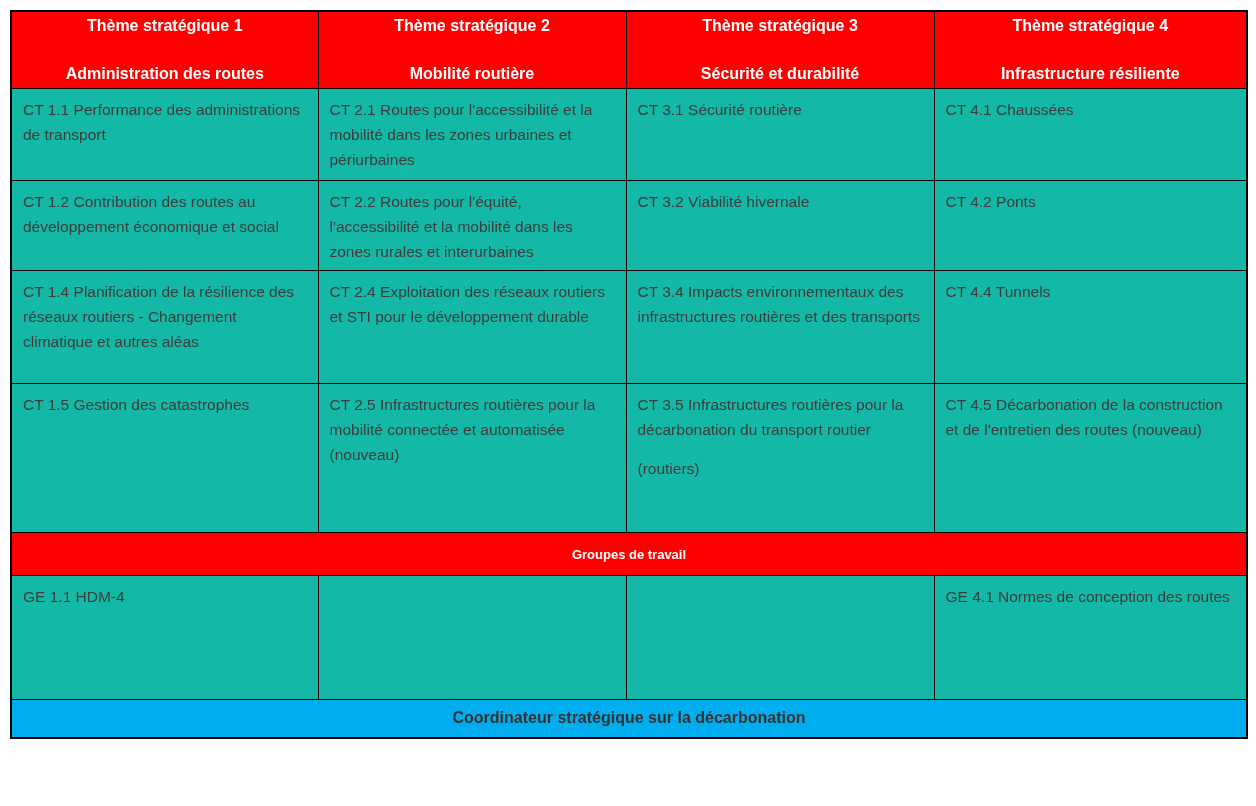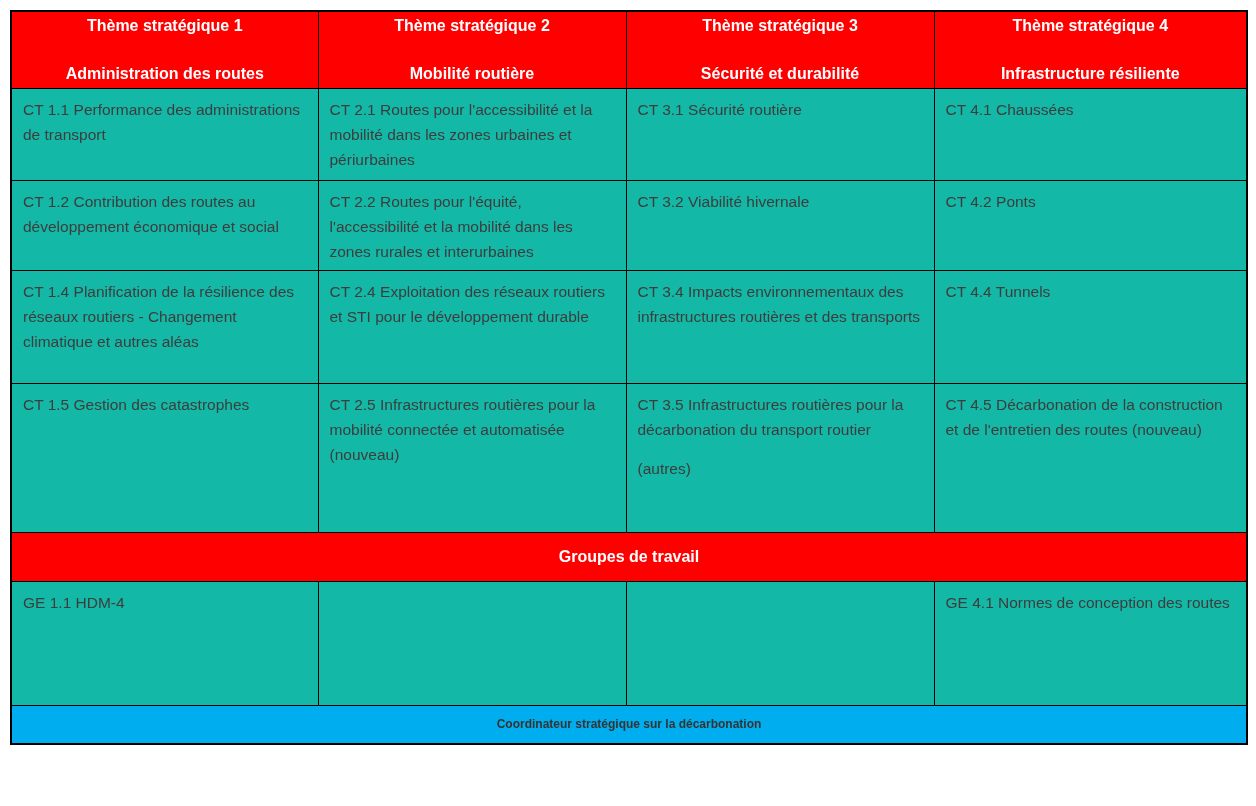--- a/index.html
+++ b/index.html
@@ -65,31 +65,31 @@
   tr.row-1{height:92px;}
   tr.row-2{height:85px;}
   tr.row-3{height:101px;}
   tr.row-4{height:113px;}
   tr.row-5{height:149px;}
   tr.row-ge{height:124px;}
   td.banner-red{
     background:var(--red);
     color:#ffffff;
     font-weight:bold;
-    font-size:16px;
+    font-size:13px;
     text-align:center;
     vertical-align:middle;
-    height:49px;
+    height:43px;
     padding:2px 6px;
   }
   td.banner-blue{
     background:var(--blue);
     color:#333333;
     font-weight:bold;
-    font-size:12px;
+    font-size:16px;
     text-align:center;
     vertical-align:middle;
     height:38px;
     padding:2px 6px;
   }
 </style>
 </head>
 <body>
 
 <div class="page">
@@ -140,21 +140,21 @@
         <td class="cell">CT 2.4 Exploitation des réseaux routiers et STI pour le développement durable</td>
         <td class="cell">CT 3.4 Impacts environnementaux des infrastructures routières et des transports</td>
         <td class="cell">CT 4.4 Tunnels</td>
       </tr>
 
       <tr class="row-5">
         <td class="cell">CT 1.5 Gestion des catastrophes</td>
         <td class="cell">CT 2.5 Infrastructures routières pour la mobilité connectée et automatisée (nouveau)</td>
         <td class="cell">
           <div class="para">CT 3.5 Infrastructures routières pour la décarbonation du transport routier</div>
-          <div class="note">(autres)</div>
+          <div class="note">(routiers)</div>
         </td>
         <td class="cell">CT 4.5 Décarbonation de la construction et de l'entretien des routes (nouveau)</td>
       </tr>
 
       <tr class="row-groups">
         <td class="banner-red" colspan="4">Groupes de travail</td>
       </tr>
 
       <tr class="row-ge">
         <td class="cell">GE 1.1 HDM-4</td>

